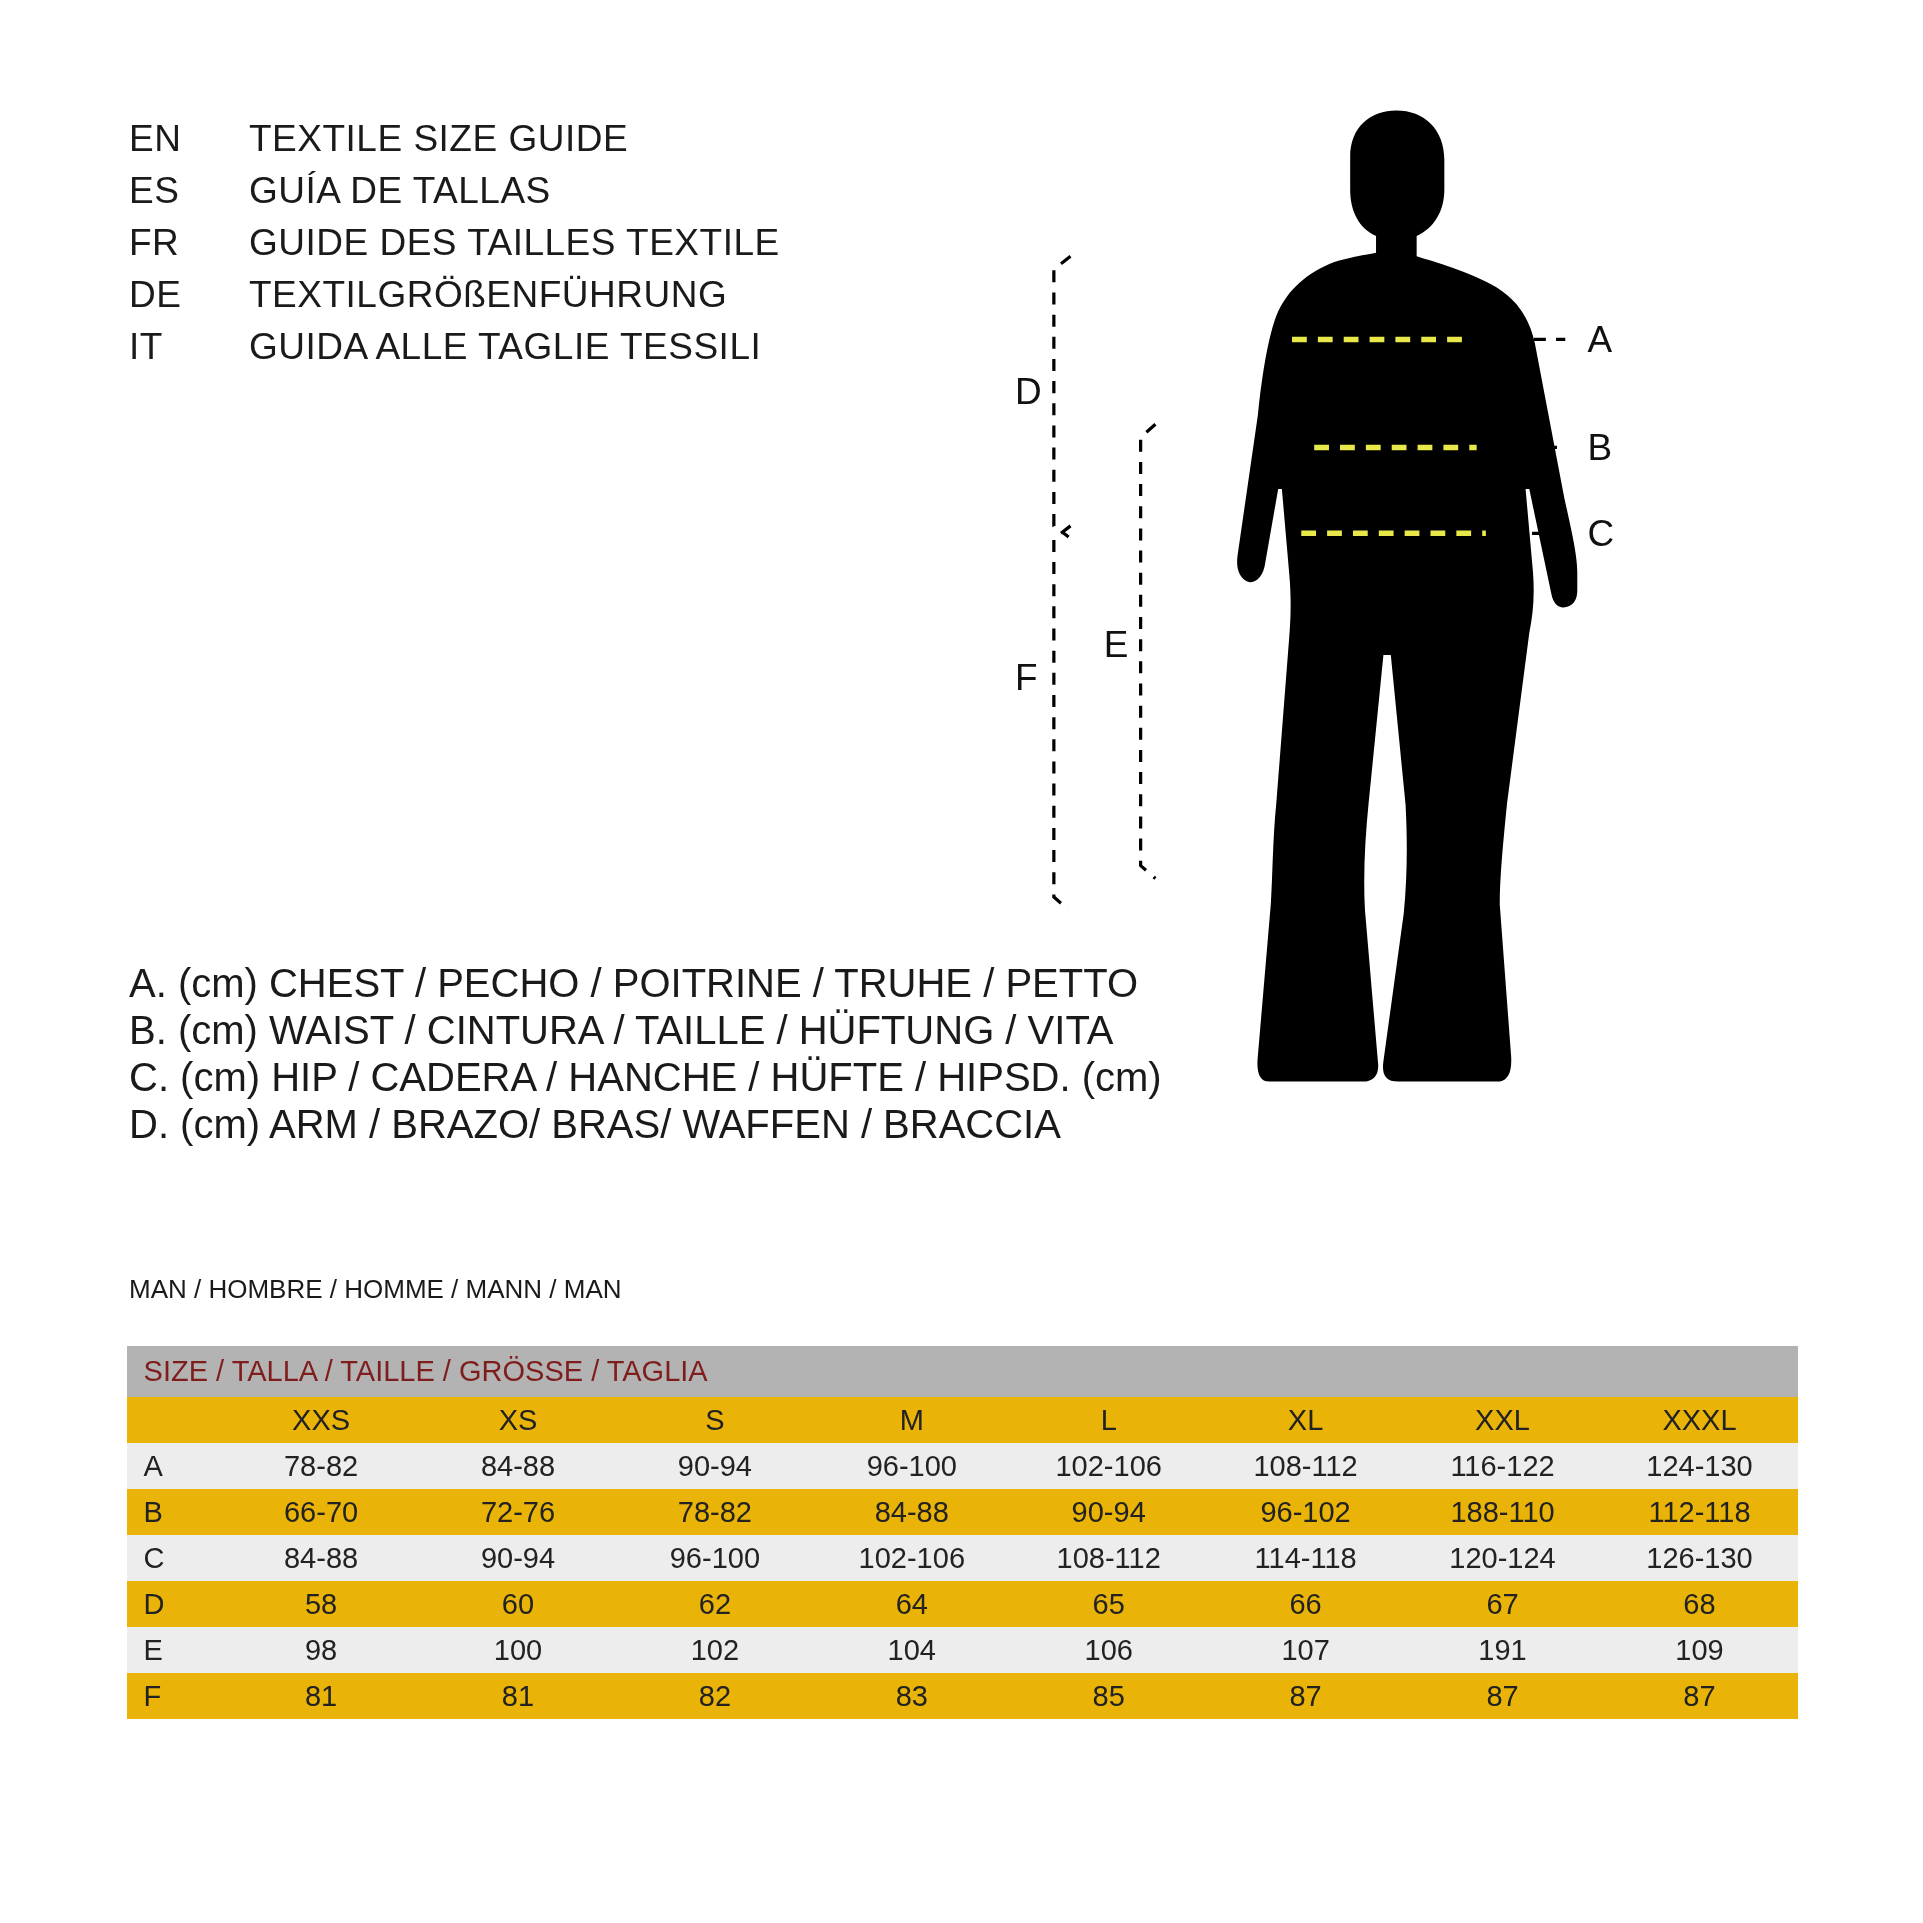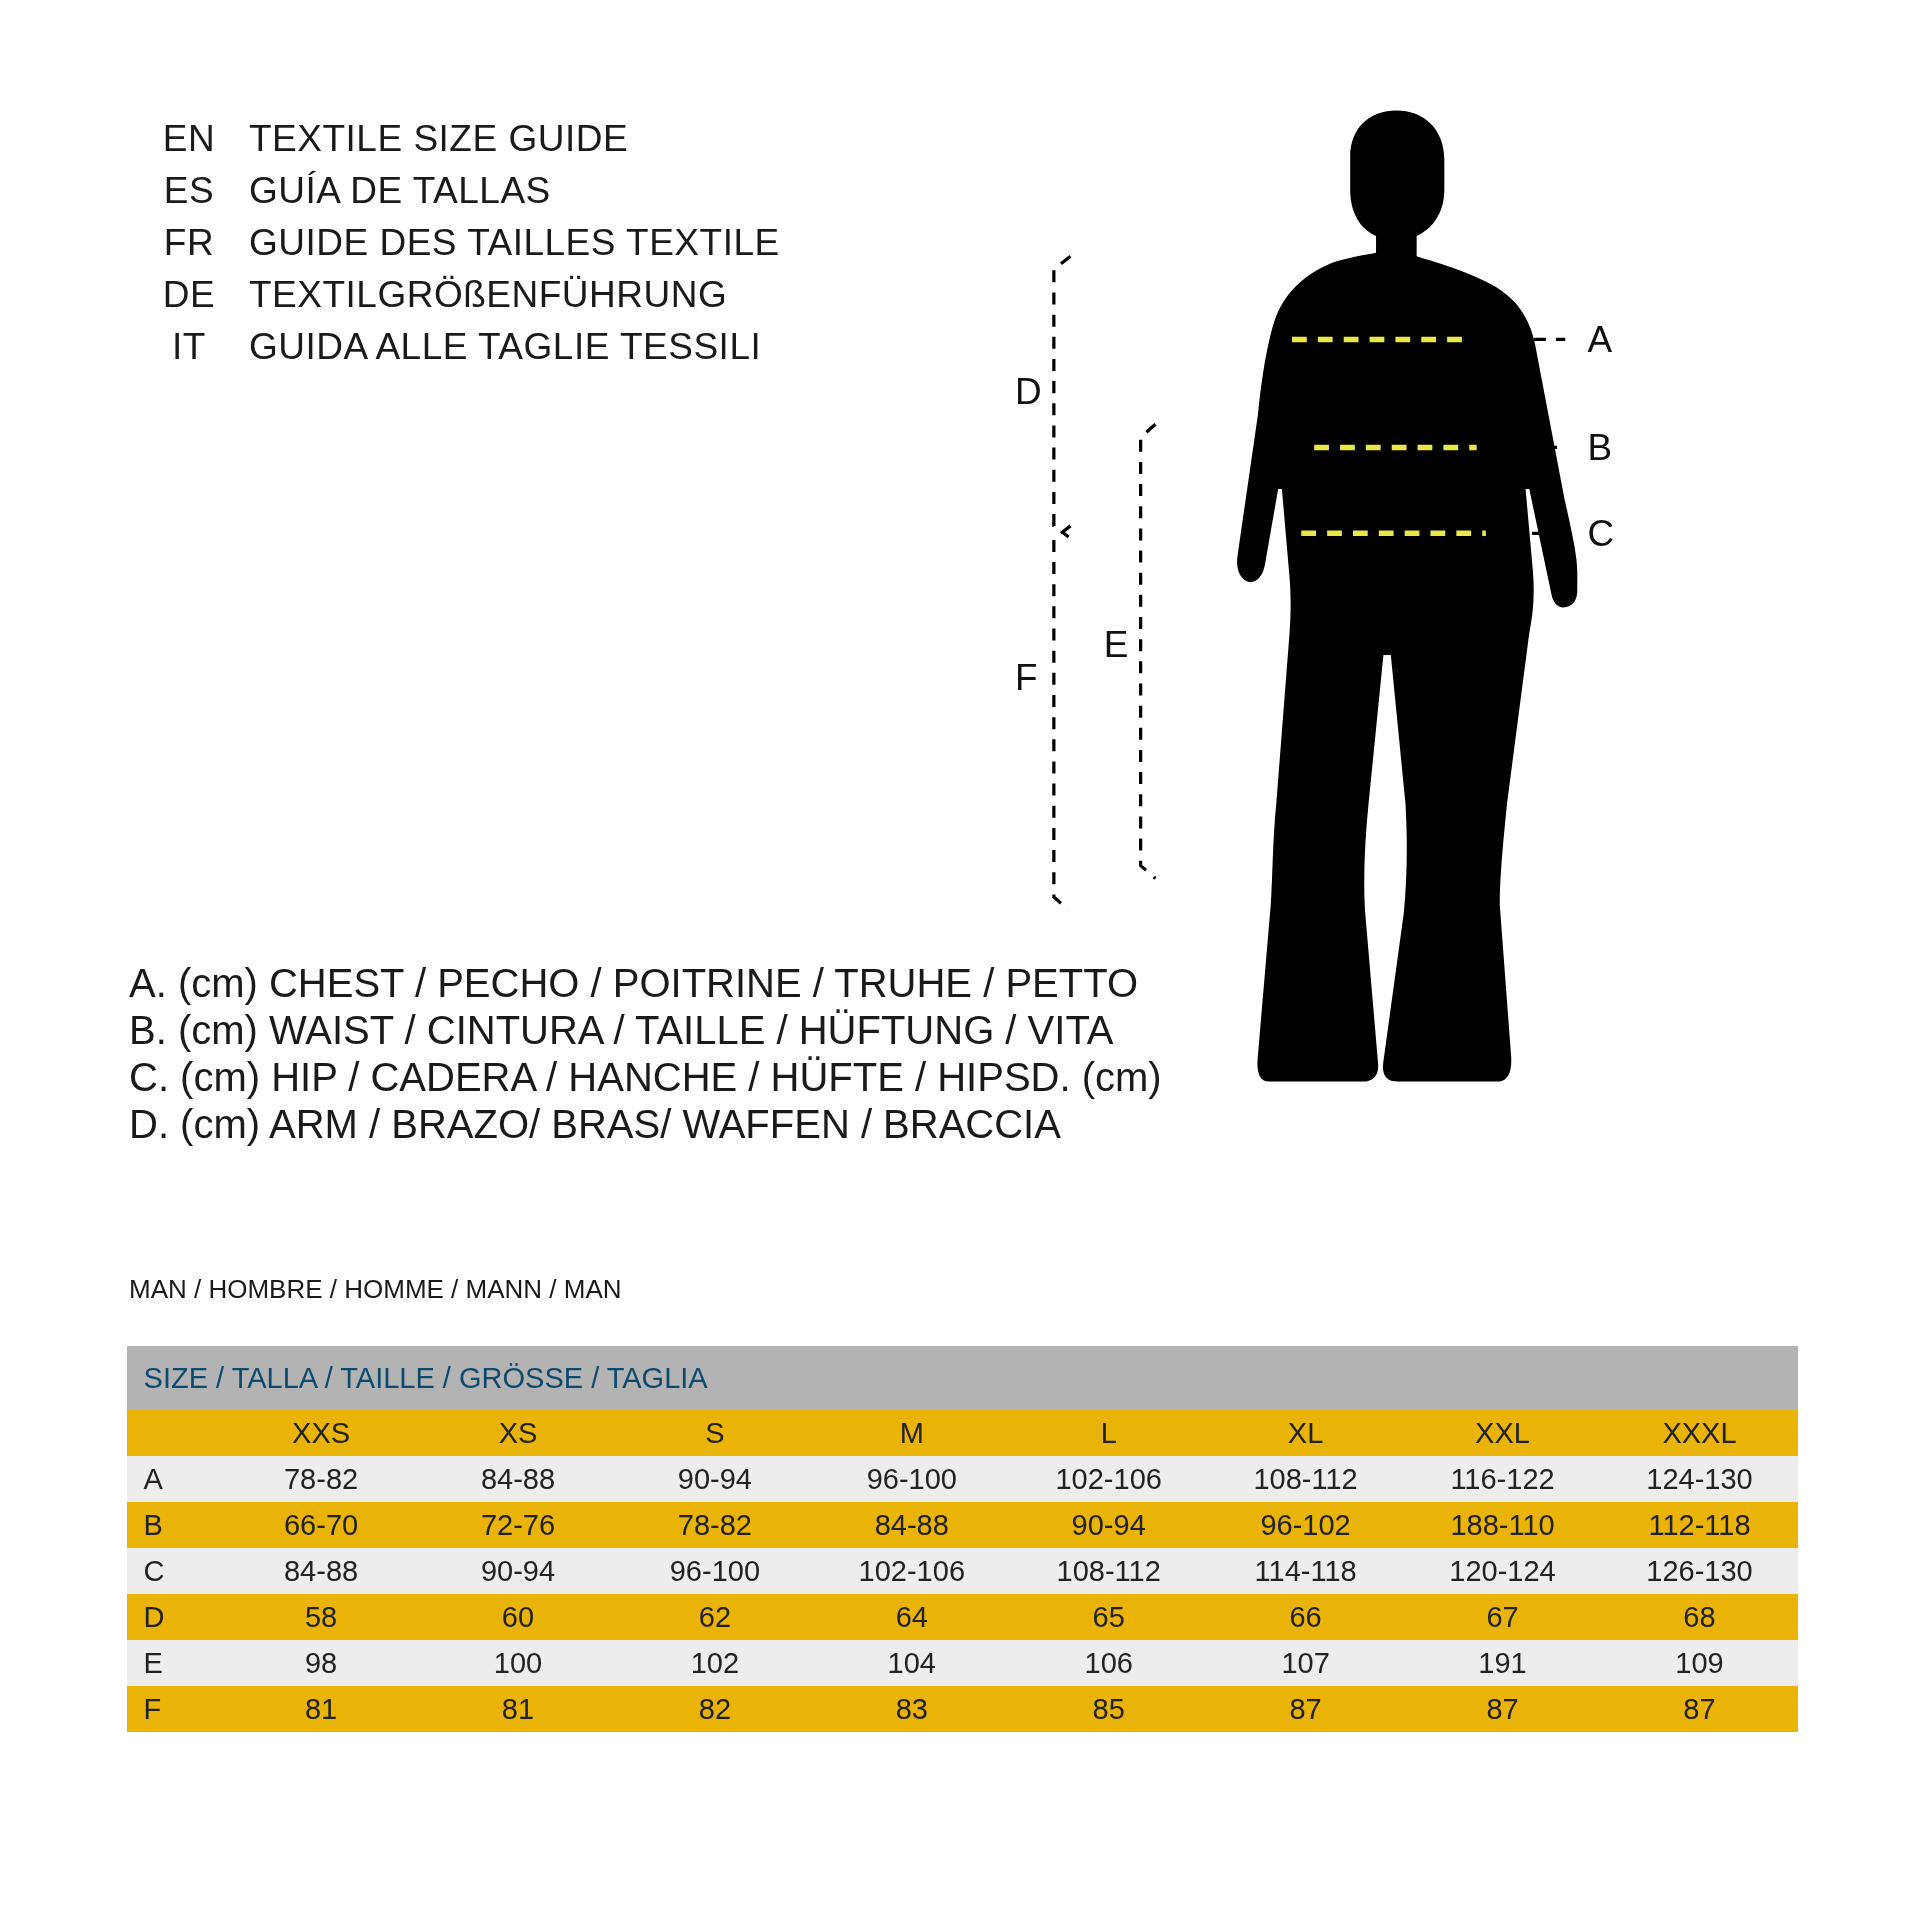--- a/index.html
+++ b/index.html
@@ -14,21 +14,20 @@
     color: #1a1a1a;
     position: relative;
     overflow: hidden;
   }
 
   
   .title-block {
     position: absolute;
     left: 129px;
     top: 118px;
-    text-align: center;
   }
   .title-row {
     display: flex;
     align-items: baseline;
     height: 52px;
   }
   .title-lang {
     width: 120px;
     font-size: 37px;
     letter-spacing: 0.5px;
@@ -81,23 +80,23 @@
     padding: 0;
     height: 46px;
     text-align: center;
     font-weight: normal;
     color: #222;
   }
   .size-table .hdr-bar td {
     background: #b3b3b3;
     text-align: left;
     padding-left: 16.6px;
-    height: 64px;
+    height: 51px;
     font-size: 29px;
-    color: #0c4a6e;
+    color: #7f1d1d;
   }
   .size-table .col-label {
     width: 65px;
     text-align: left;
     padding-left: 16.6px;
   }
   .size-table tr.shade td {
     background: #ededed;
   }
   .size-table tr.plain td {

